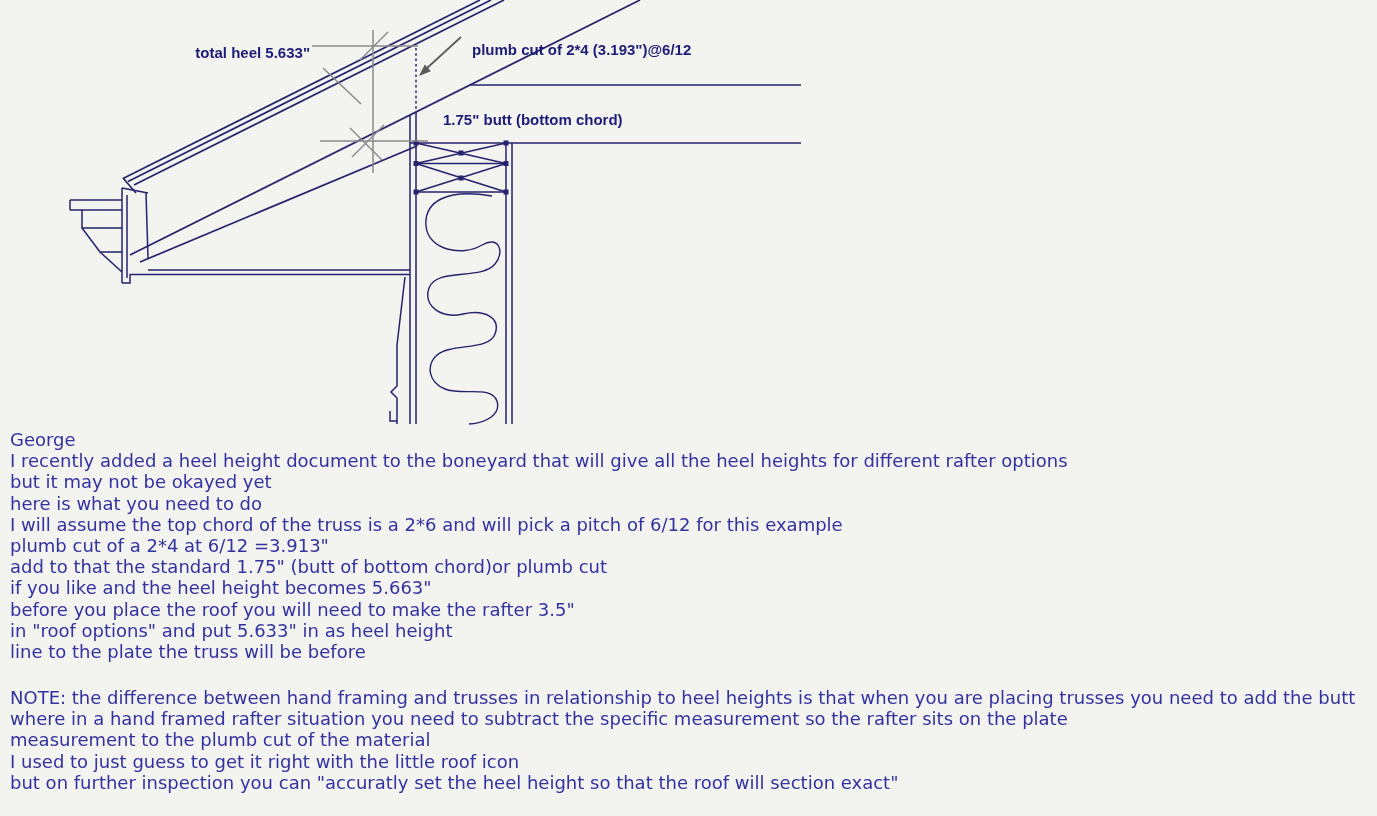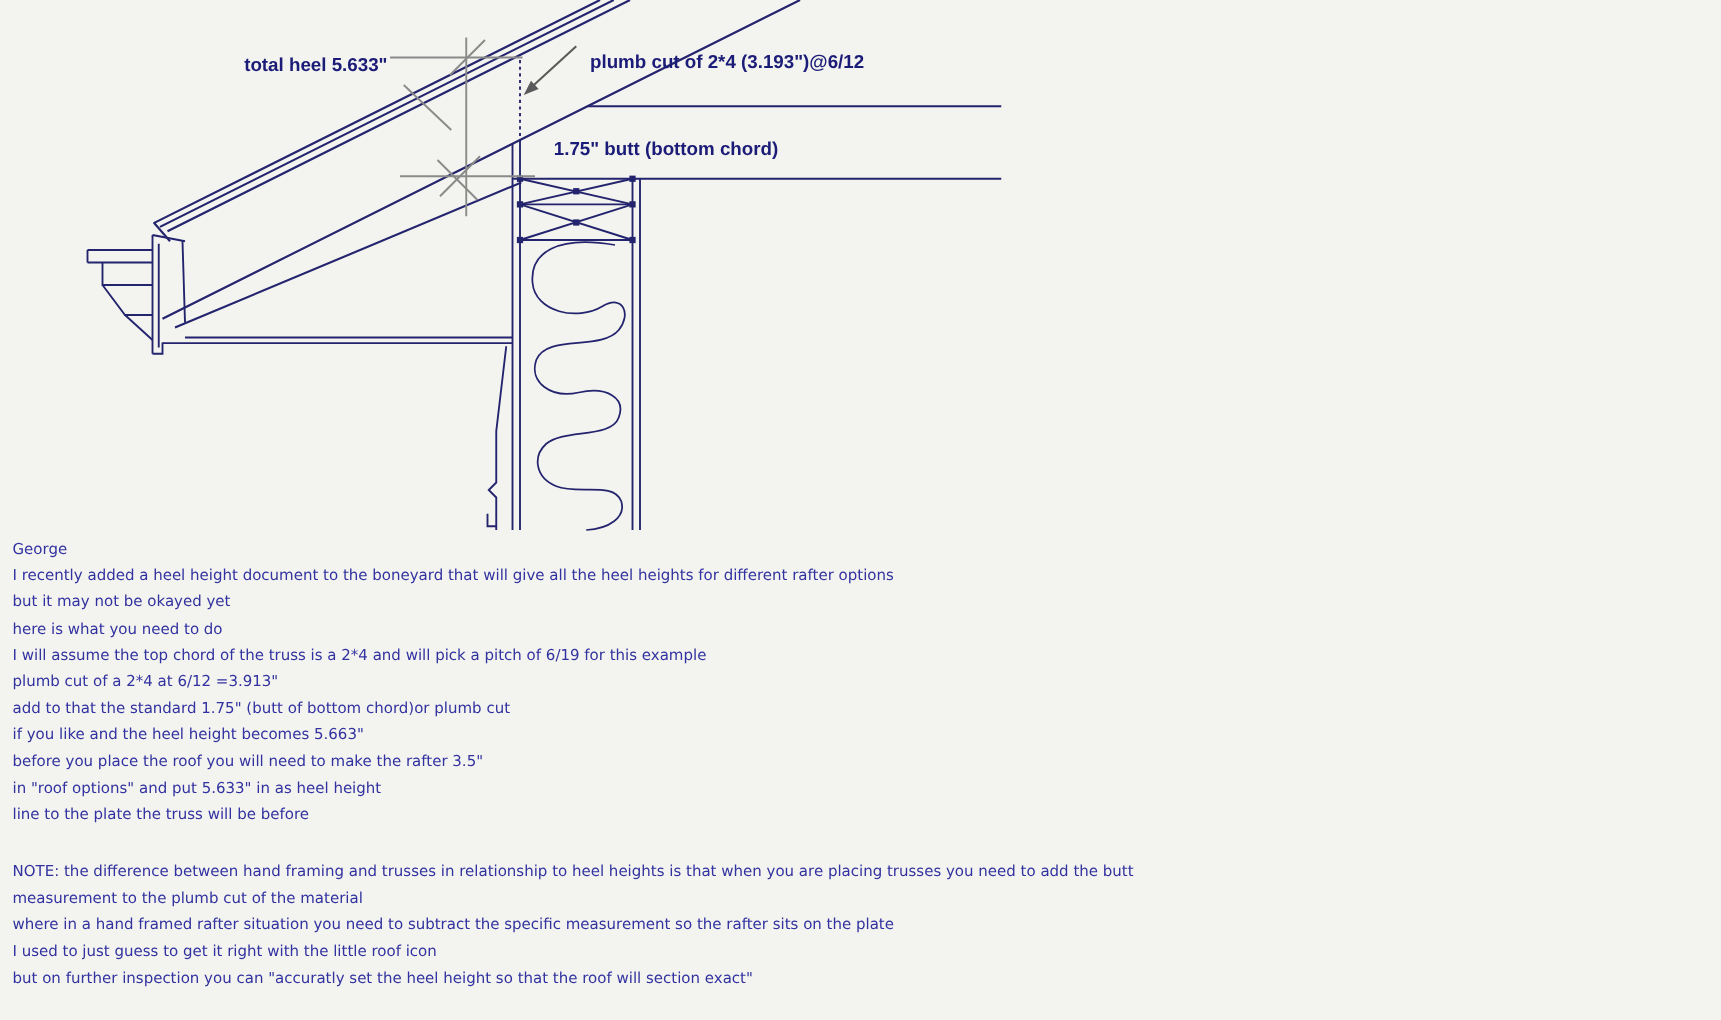--- a/index.html
+++ b/index.html
@@ -17,21 +17,21 @@
     font-weight:bold;
     font-size:15px;
     color:#1b1b78;
     white-space:nowrap;
   }
   #total-heel-label{left:150px;top:44px;width:160px;text-align:right;}
   #plumb-cut-label{left:472px;top:41px;}
   #butt-label{left:443px;top:111px;}
   #post-text{
     position:absolute;left:10px;top:429px;right:4px;
-    font-size:12px;line-height:21.2px;
+    font-size:18px;line-height:21.2px;
     color:#3232a0;
     white-space:nowrap;
   }
   .post-line{height:21.2px;}
   .para-gap{height:25px;}
 </style>
 </head>
 <body>
 
 <div id="stage">
@@ -132,28 +132,28 @@
 
   <div id="total-heel-label" class="dwg-label">total heel 5.633"</div>
   <div id="plumb-cut-label" class="dwg-label">plumb cut of 2*4 (3.193")@6/12</div>
   <div id="butt-label" class="dwg-label">1.75" butt (bottom chord)</div>
 
   <div id="post-text">
     <div class="post-line">George</div>
     <div class="post-line">I recently added a heel height document to the boneyard that will give all the heel heights for different rafter options</div>
     <div class="post-line">but it may not be okayed yet</div>
     <div class="post-line">here is what you need to do</div>
-    <div class="post-line">I will assume the top chord of the truss is a 2*4 and will pick a pitch of 6/19 for this example</div>
+    <div class="post-line">I will assume the top chord of the truss is a 2*6 and will pick a pitch of 6/12 for this example</div>
     <div class="post-line">plumb cut of a 2*4 at 6/12 =3.913"</div>
     <div class="post-line">add to that the standard 1.75" (butt of bottom chord)or plumb cut</div>
     <div class="post-line">if you like and the heel height becomes 5.663"</div>
     <div class="post-line">before you place the roof you will need to make the rafter 3.5"</div>
     <div class="post-line">in "roof options" and put 5.633" in as heel height</div>
     <div class="post-line">line to the plate the truss will be before</div>
     <div class="para-gap"></div>
     <div class="post-line">NOTE: the difference between hand framing and trusses in relationship to heel heights is that when you are placing trusses you need to add the butt</div>
+    <div class="post-line">where in a hand framed rafter situation you need to subtract the specific measurement so the rafter sits on the plate</div>
     <div class="post-line">measurement to the plumb cut of the material</div>
-    <div class="post-line">where in a hand framed rafter situation you need to subtract the specific measurement so the rafter sits on the plate</div>
     <div class="post-line">I used to just guess to get it right with the little roof icon</div>
     <div class="post-line">but on further inspection you can "accuratly set the heel height so that the roof will section exact"</div>
   </div>
 
 </div>
 
 </body></html>

